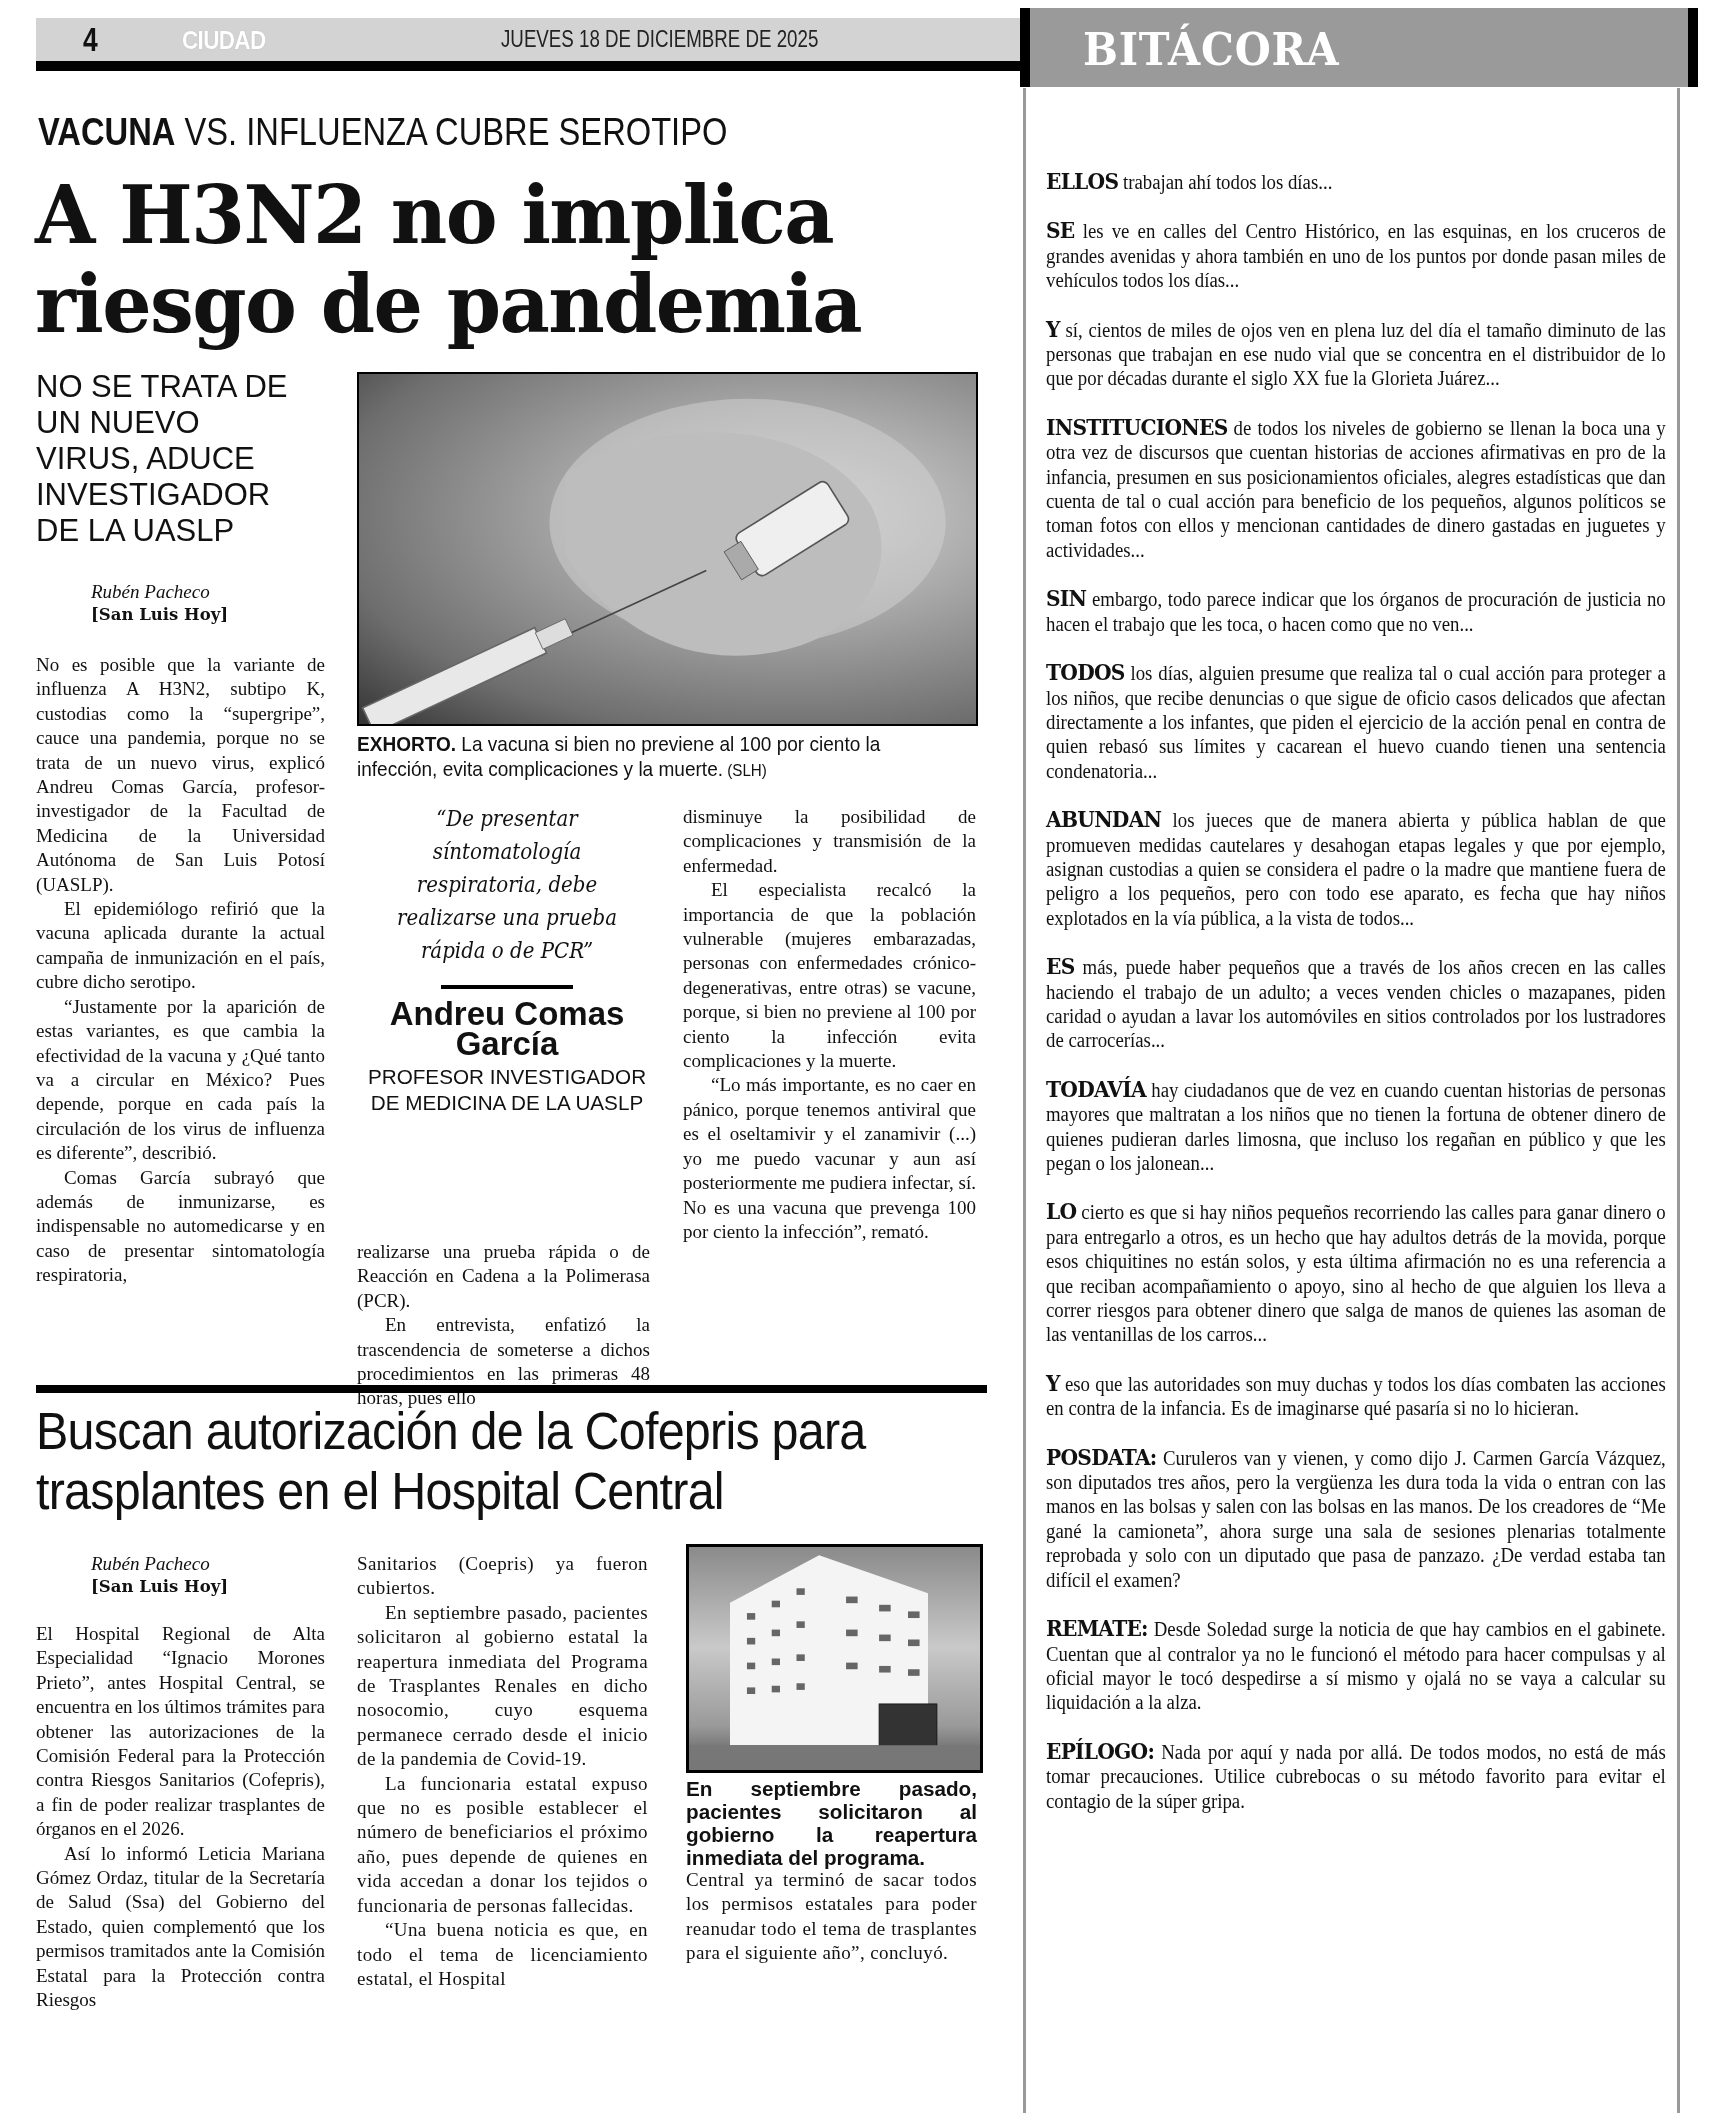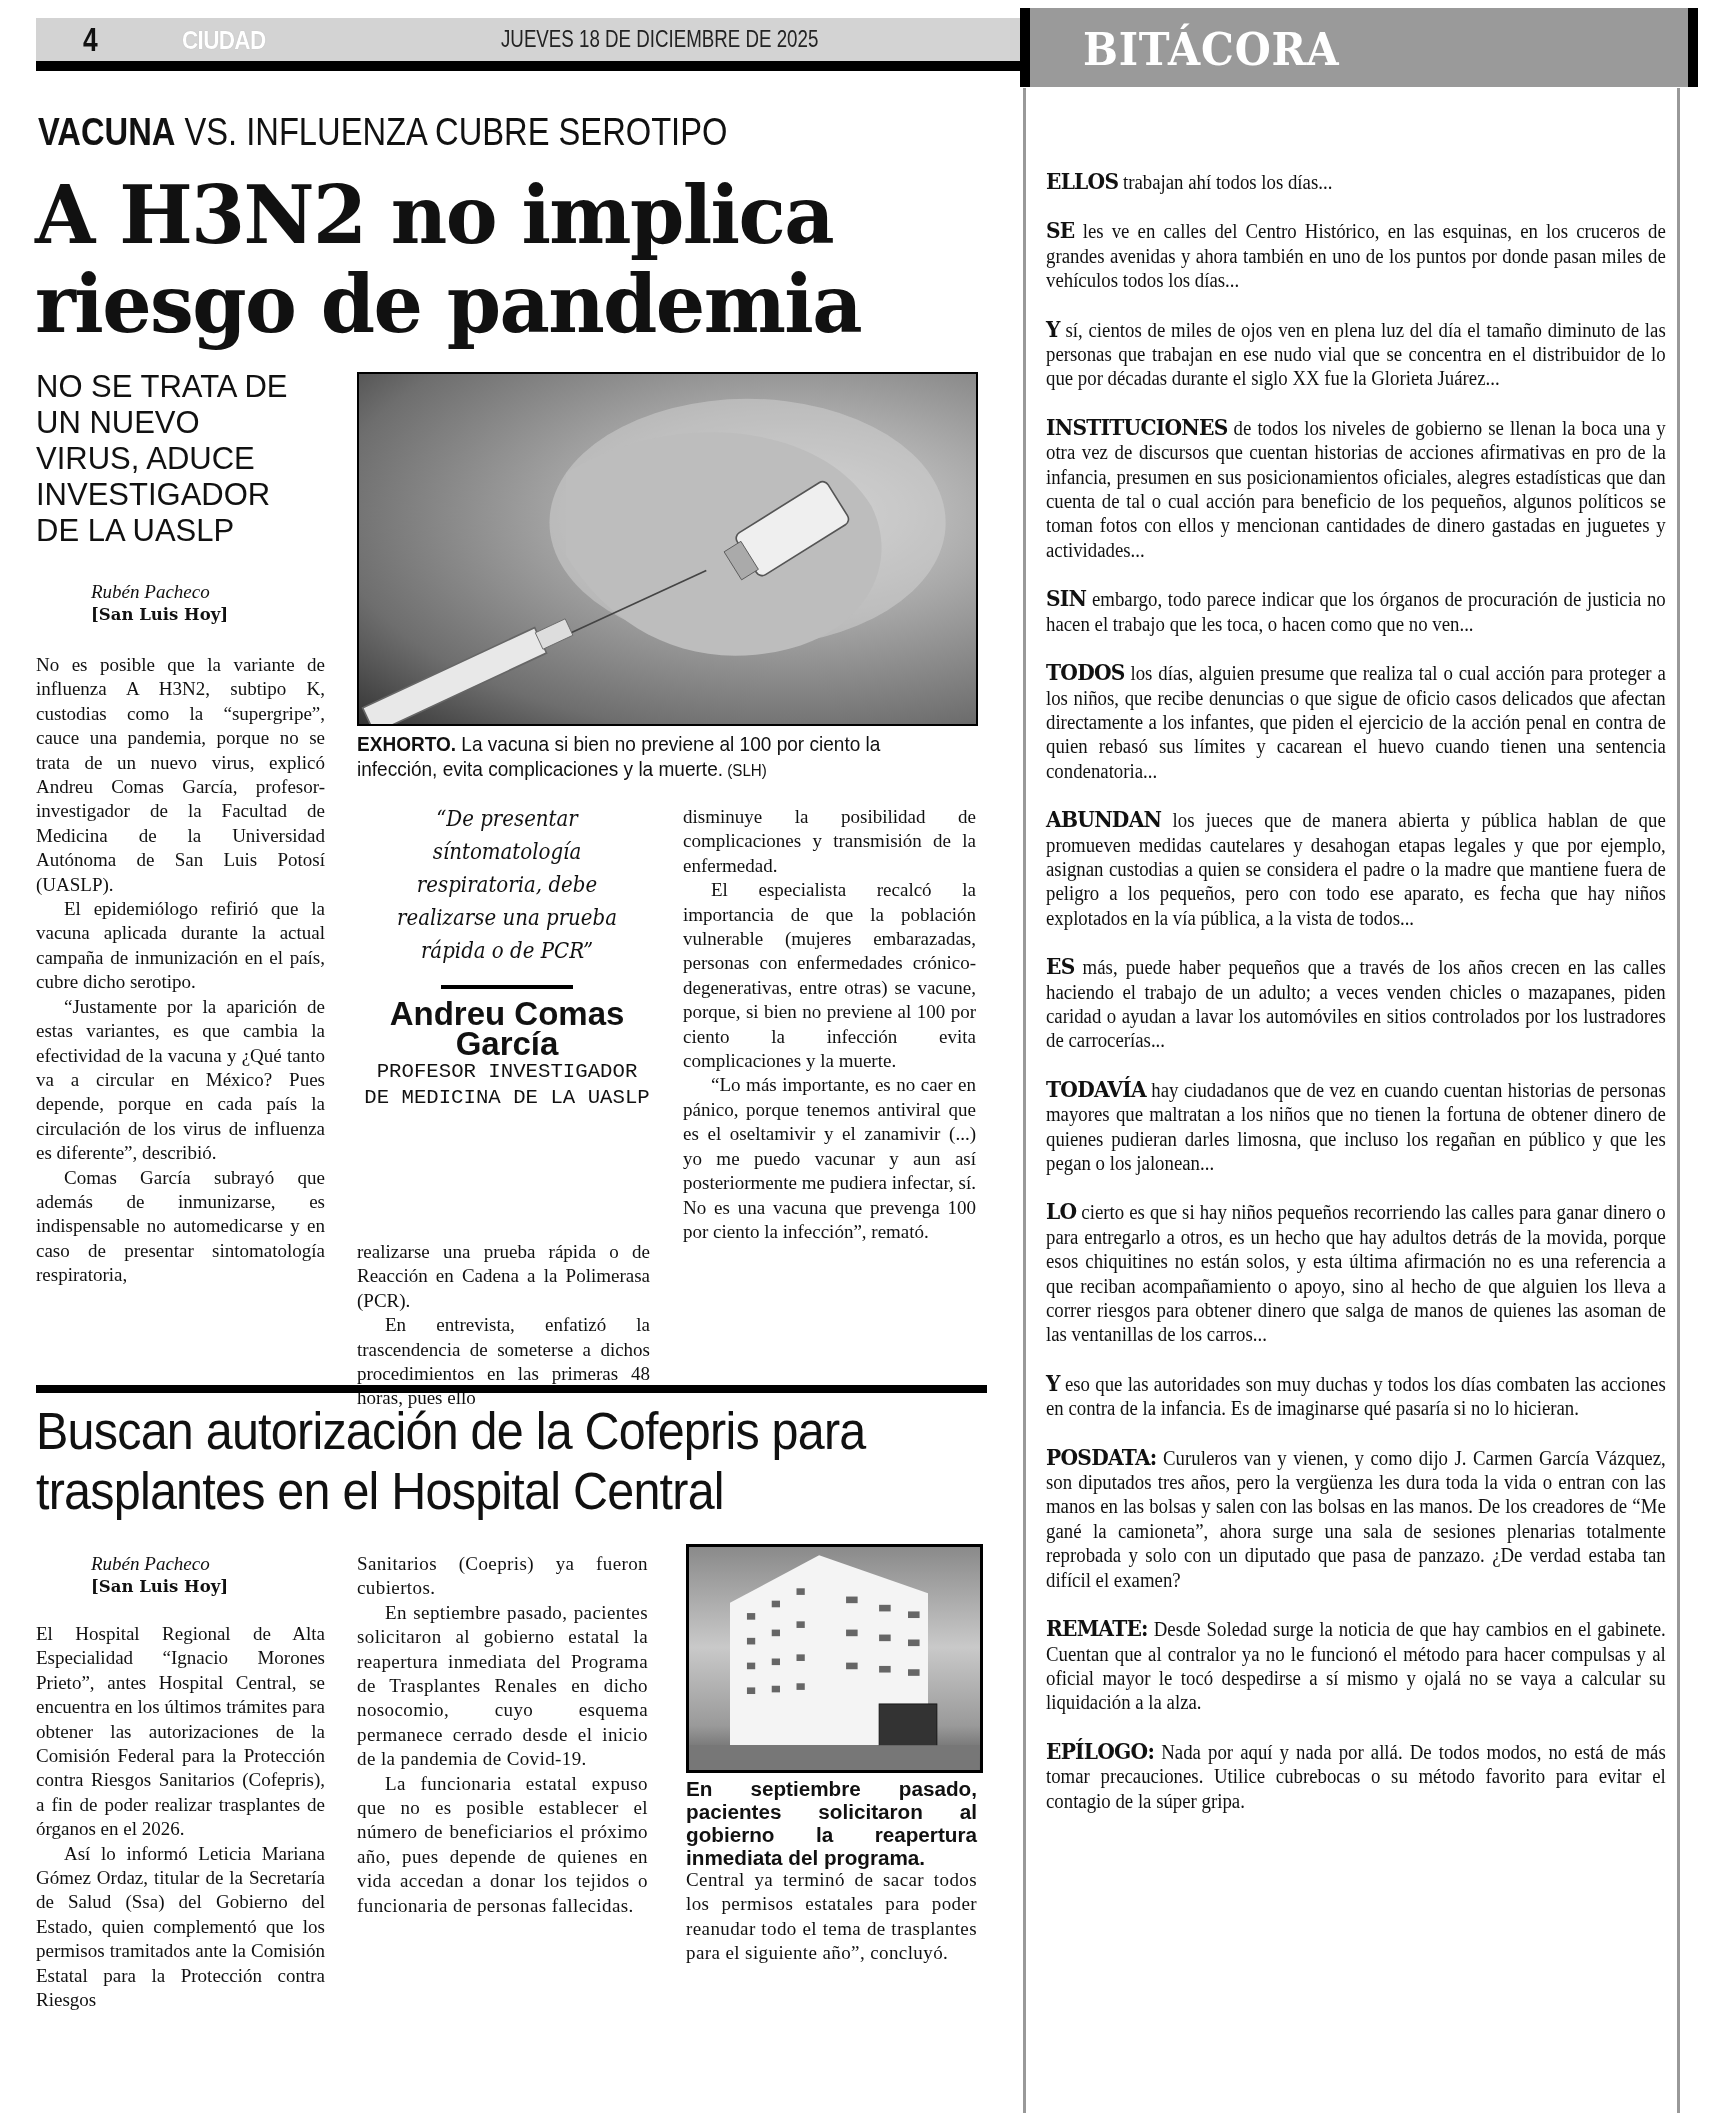--- a/index.html
+++ b/index.html
@@ -50,21 +50,21 @@
   .col p.first { text-indent:0; }
   .col1 { left:36px; top:653px; width:289px; }
   .col2b { left:357px; top:1240px; width:293px; }
   .col3 { left:683px; top:805px; width:293px; }
 
   .pullquote { left:364px; top:802px; width:286px; text-align:center; }
   .pq-text { font-family:"DejaVu Serif", serif; font-style:italic; font-size:23px; line-height:33px;
              transform:scaleX(.86); }
   .pq-rule { width:132px; height:4.1px; background:#000; margin:18px auto 10px; }
   .pq-name { font-family:"Liberation Sans", sans-serif; font-weight:bold; font-size:33px; line-height:30px; }
-  .pq-role { font-family:Liberation Mono, monospace; font-size:20.7px; line-height:26px; }
+  .pq-role { font-family:Liberation Sans, sans-serif; font-size:20.7px; line-height:26px; margin-top:5px; }
 
   
   .rule2 { left:36px; top:1385px; width:951px; height:8.3px; background:#000; }
   .headline2 { left:36px; top:1402px; width:975px; font-family:"Liberation Sans", sans-serif;
                font-size:51px; line-height:60px; letter-spacing:-0.8px; transform:scaleX(.95); transform-origin:left; }
   .byline2 { left:91px; top:1552px; width:182px; }
   .col4 { left:36px; top:1622px; width:289px; }
   .col5 { left:357px; top:1552px; width:291px; letter-spacing:0.4px; }
   .photo2 { left:686px; top:1544px; width:291px; height:223px; border:3.3px solid #000; overflow:hidden;
             background:linear-gradient(180deg,#8a8a8a 0%,#c9c9c9 45%,#9a9a9a 80%,#555 100%); }
@@ -154,20 +154,21 @@
 
 <div class="abs col col4">
   <p class="first">El Hospital Regional de Alta Especialidad “Ignacio Morones Prieto”, antes Hospital Central, se encuentra en los últimos trámites para obtener las autorizaciones de la Comisión Federal para la Protección contra Riesgos Sanitarios (Cofepris), a fin de poder realizar trasplantes de órganos en el 2026.</p>
   <p>Así lo informó Leticia Mariana Gómez Ordaz, titular de la Secretaría de Salud (Ssa) del Gobierno del Estado, quien complementó que los permisos tramitados ante la Comisión Estatal para la Protección contra Riesgos</p>
 </div>
 
 <div class="abs col col5">
   <p class="first">Sanitarios (Coepris) ya fueron cubiertos.</p>
   <p>En septiembre pasado, pacientes solicitaron al gobierno estatal la reapertura inmediata del Programa de Trasplantes Renales en dicho nosocomio, cuyo esquema permanece cerrado desde el inicio de la pandemia de Covid-19.</p>
   <p>La funcionaria estatal expuso que no es posible establecer el número de beneficiarios el próximo año, pues depende de quienes en vida accedan a donar los tejidos o funcionaria de personas fallecidas.</p>
+  <p>“Una buena noticia es que, en todo el tema de licenciamiento estatal, el Hospital</p>
 </div>
 
 <div class="abs photo2">
   <div class="building"></div>
   <svg class="icon-img" width="291" height="223" viewBox="0 0 352 270" style="left:0;top:0">
     <g fill="#666">
       <rect x="70" y="80" width="10" height="8"></rect>
         <rect x="100" y="65" width="10" height="8"></rect>
         <rect x="130" y="50" width="10" height="8"></rect>
       <rect x="70" y="110" width="10" height="8"></rect>

